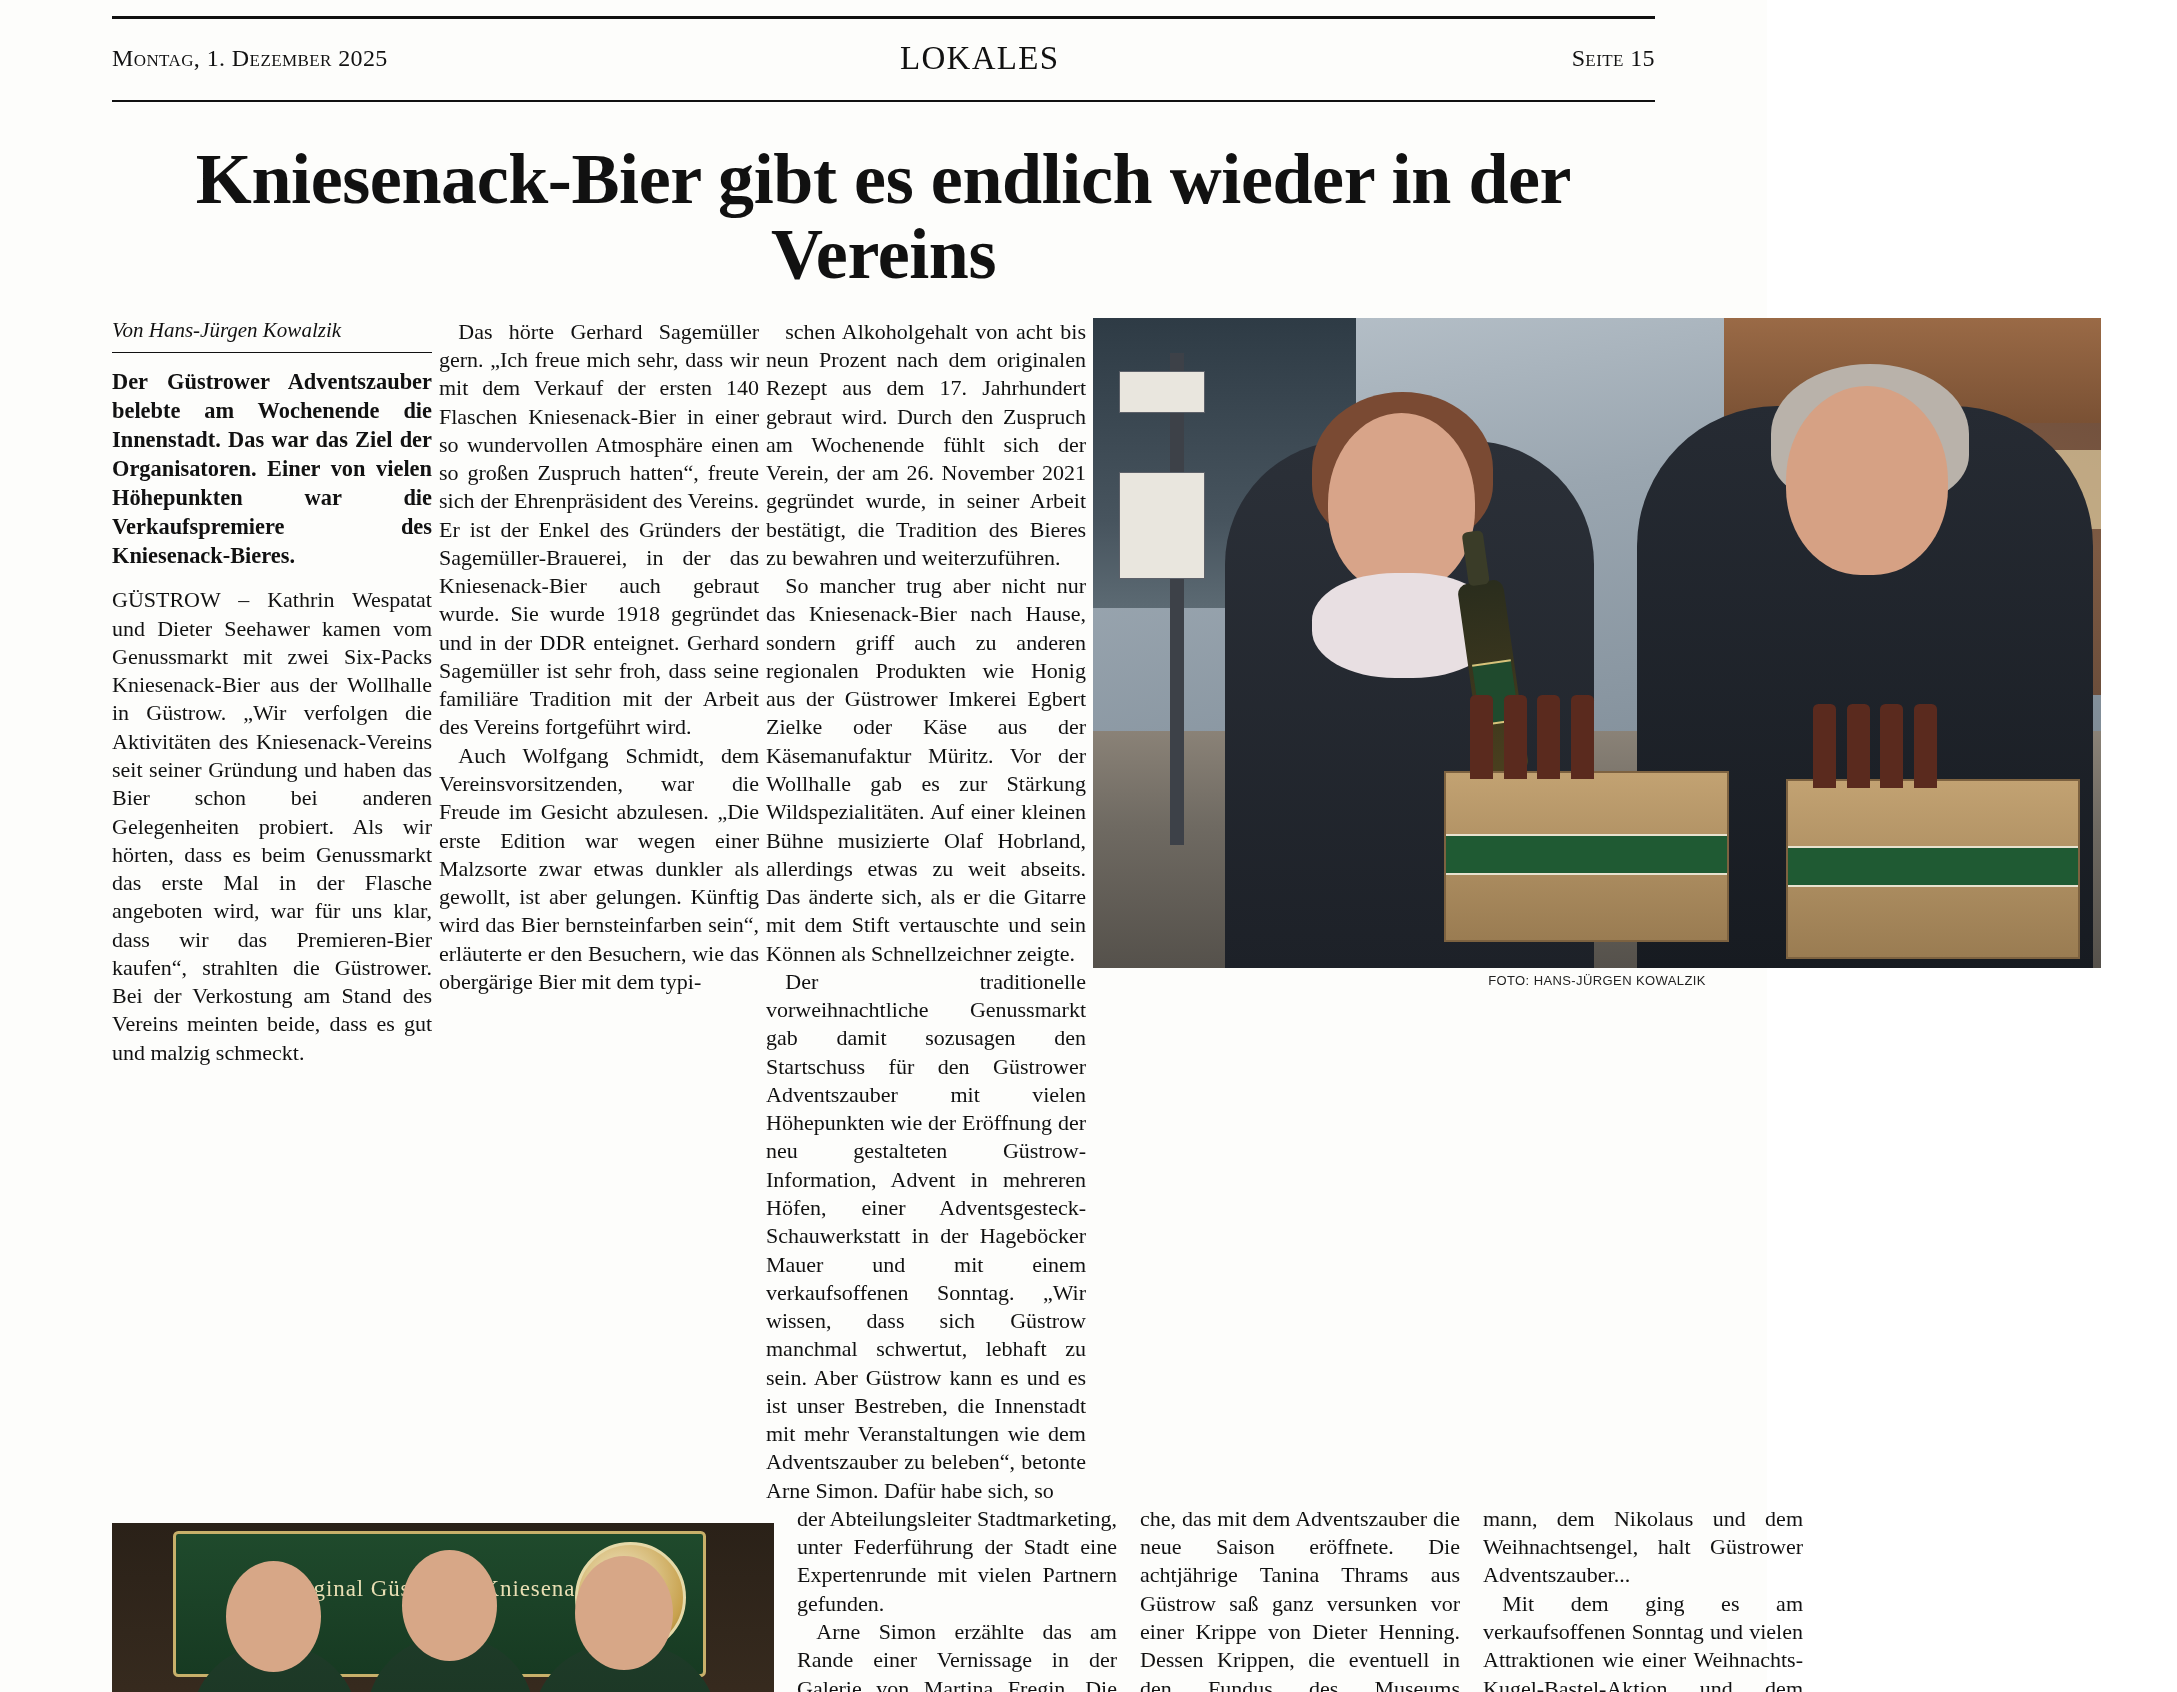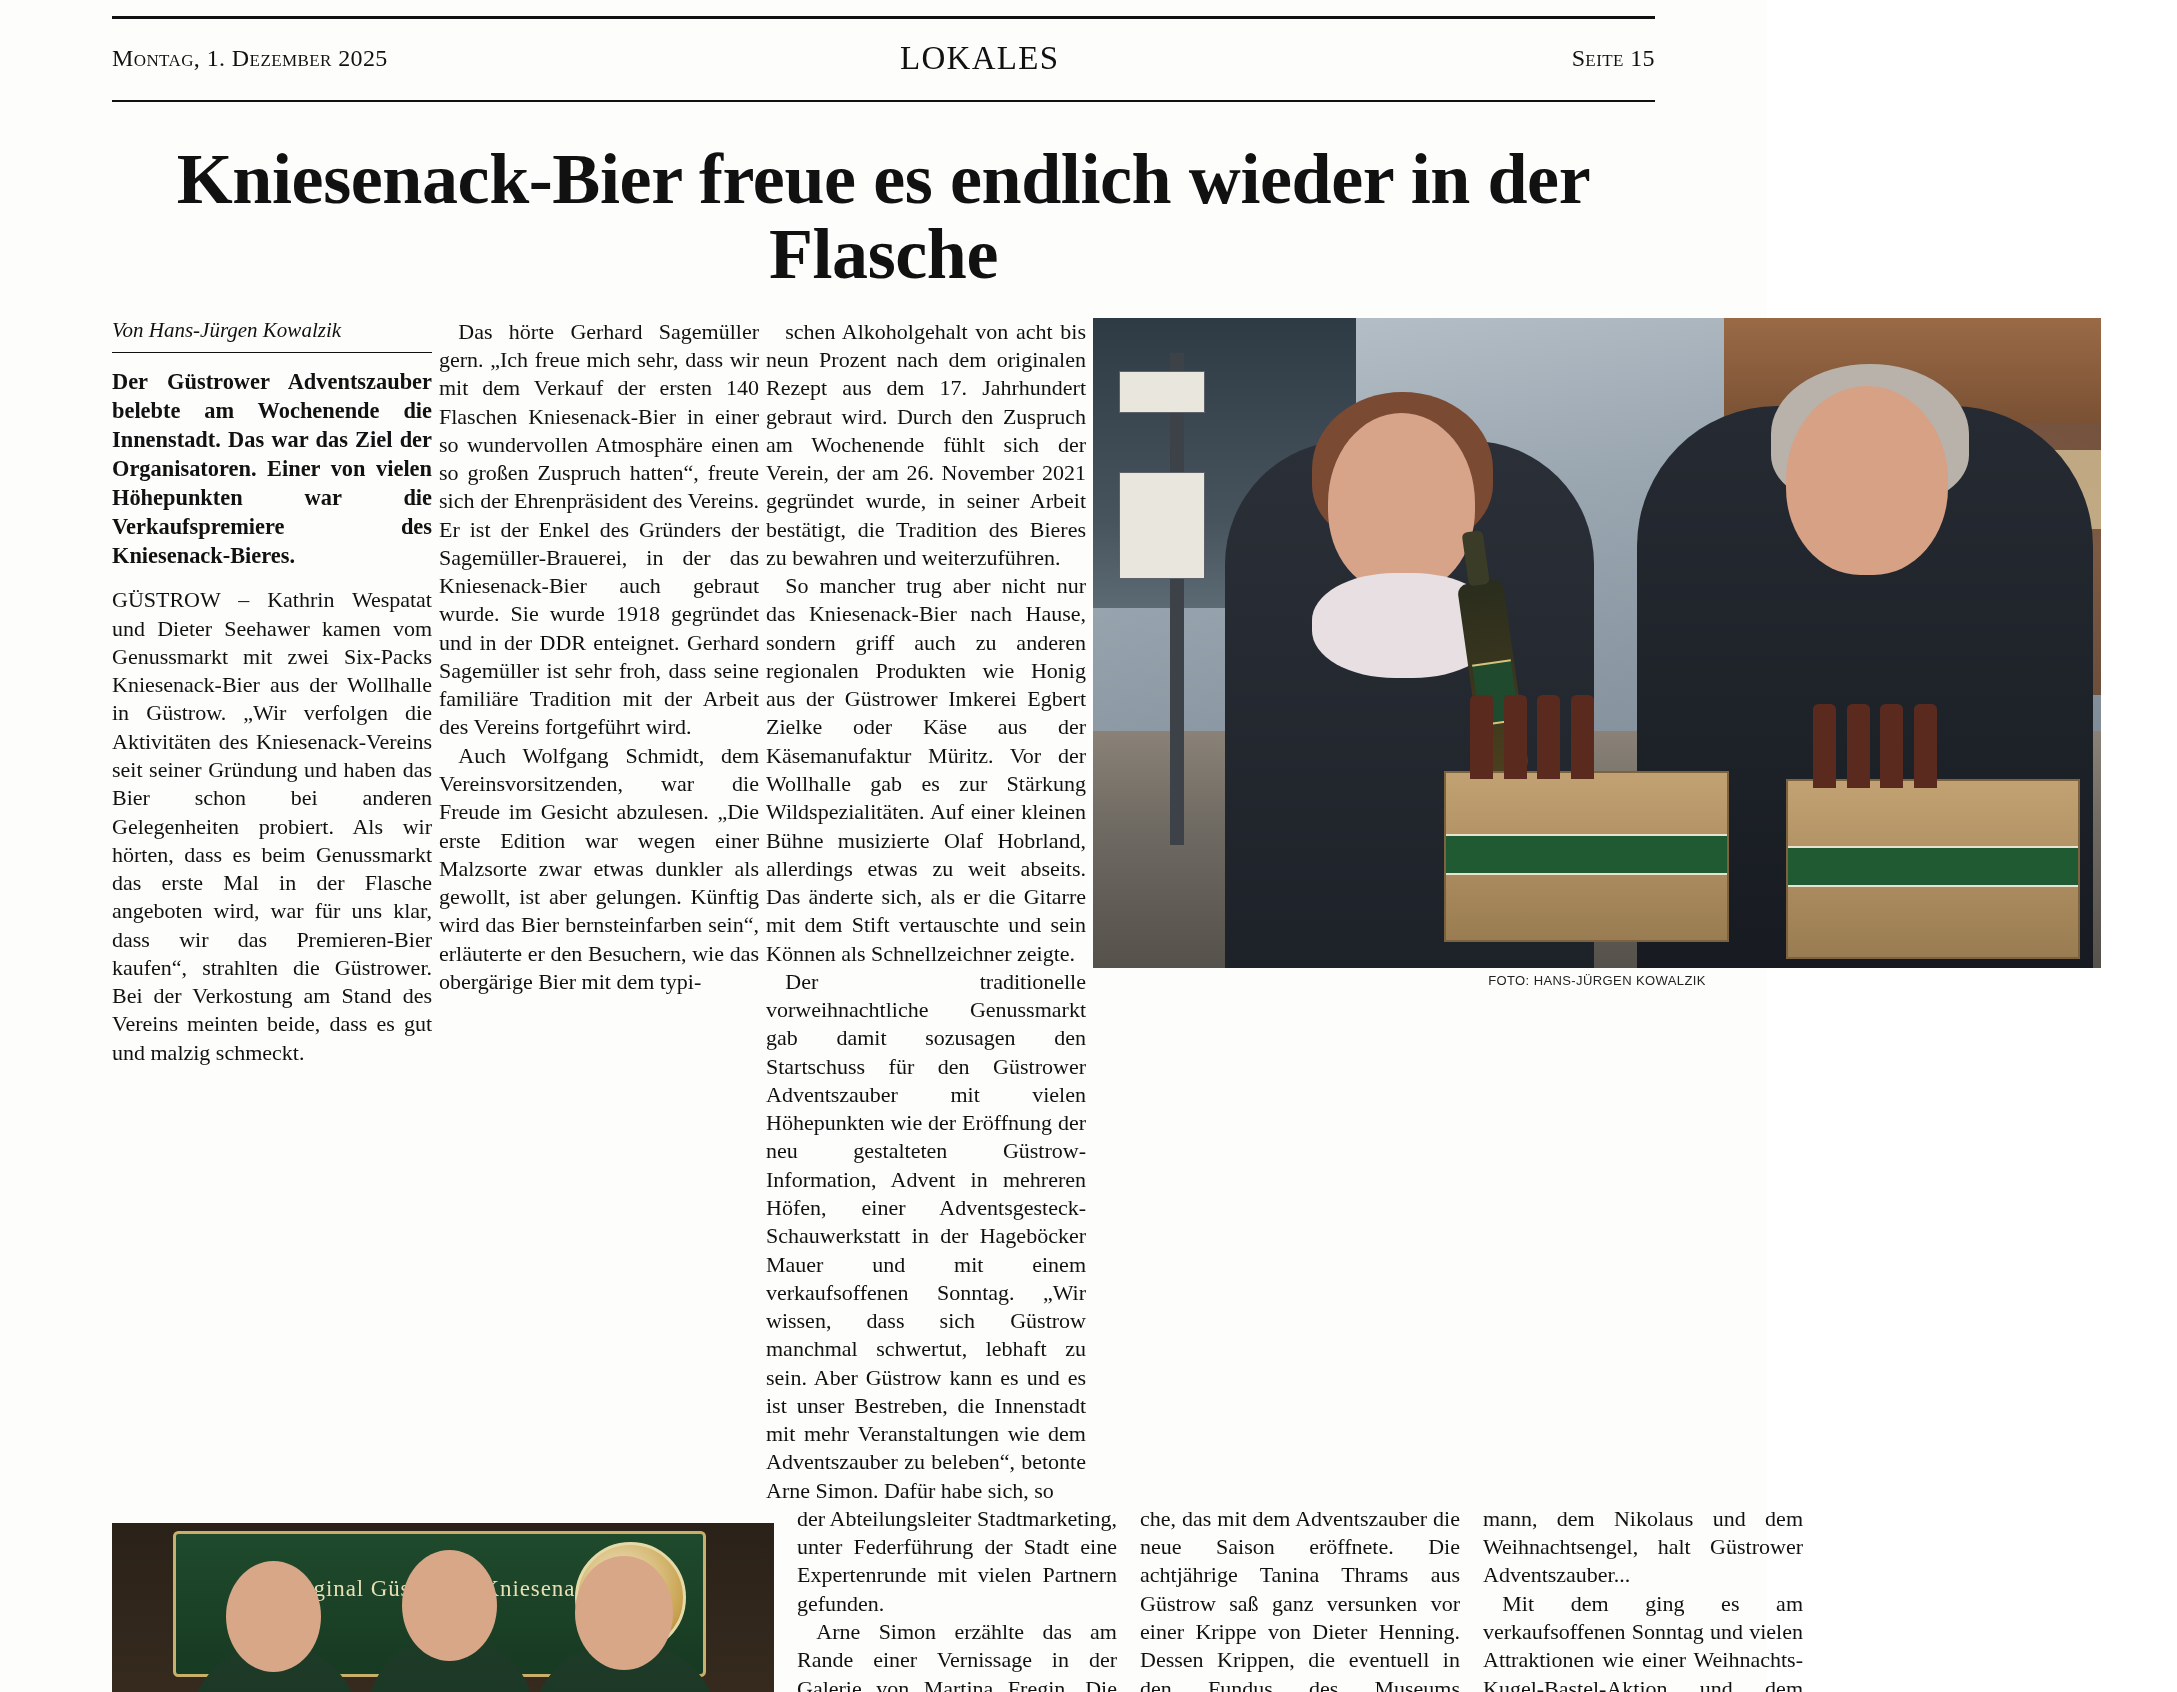--- a/index.html
+++ b/index.html
@@ -273,21 +273,21 @@
 <body>
 
 <div class="page">
 
   <div class="masthead">
     <div class="masthead-left">Montag, 1. Dezember 2025</div>
     <div class="masthead-center">LOKALES</div>
     <div class="masthead-right">Seite 15</div>
   </div>
 
-  <h1 class="headline">Kniesenack-Bier freue es endlich wieder in der Flasche</h1>
+  <h1 class="headline">Kniesenack-Bier gibt es endlich wieder in der Vereins</h1>
 
   <div class="grid">
 
     <div class="col">
       <div class="byline">Von Hans-Jürgen Kowalzik</div>
       <p class="lead">Der Güstrower Adventszauber belebte am Wochenende die Innenstadt. Das war das Ziel der Organisatoren. Einer von vielen Höhepunkten war die Verkaufspremiere des Kniesenack-Bieres.</p>
       <p class="body noindent">GÜSTROW – Kathrin Wespatat und Dieter Seehawer kamen vom Genussmarkt mit zwei Six-Packs Kniesenack-Bier aus der Wollhalle in Güstrow. „Wir verfolgen die Aktivitäten des Kniesenack-Vereins seit seiner Gründung und haben das Bier schon bei anderen Gelegenheiten probiert. Als wir hörten, dass es beim Genussmarkt das erste Mal in der Flasche angeboten wird, war für uns klar, dass wir das Premieren-Bier kaufen“, strahlten die Güstrower. Bei der Verkostung am Stand des Vereins meinten beide, dass es gut und malzig schmeckt.</p>
     </div>
 
     <div class="col">

